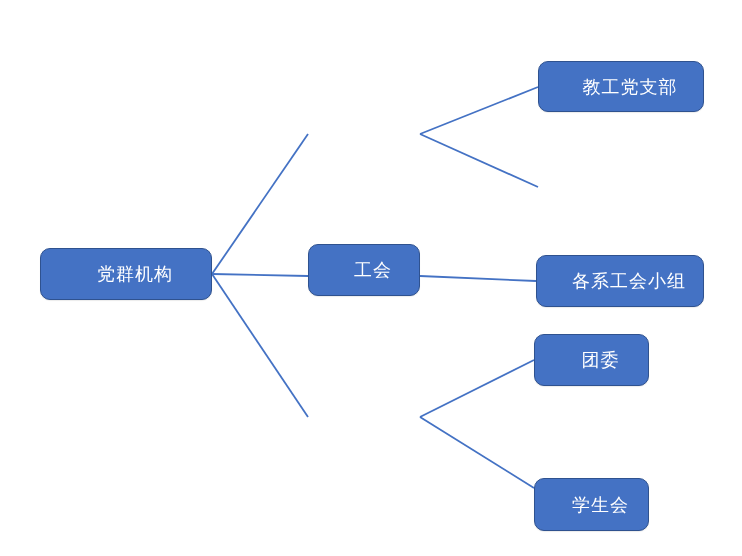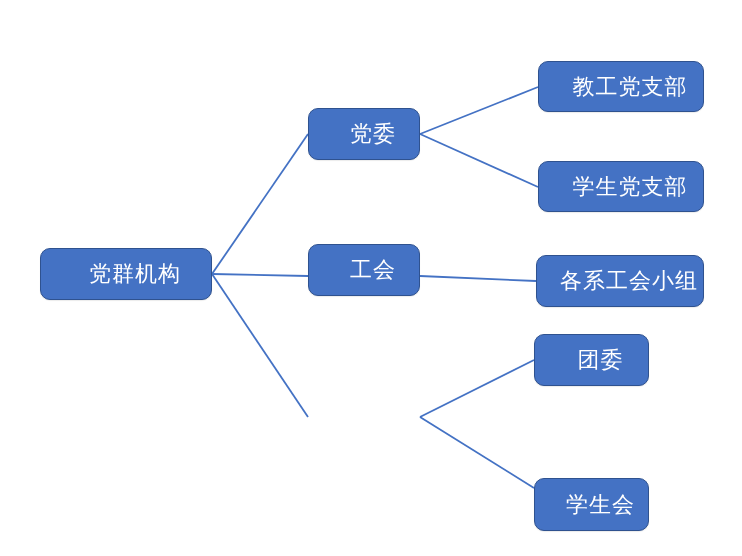--- a/index.html
+++ b/index.html
@@ -34,21 +34,21 @@
   }
   .node {
     position: absolute;
     display: flex;
     align-items: center;
     justify-content: center;
     background: var(--node-fill);
     border: 1.5px solid var(--node-border);
     border-radius: 10px;
     color: var(--text);
-    font-size: 22px;
+    font-size: 18px;
     letter-spacing: 1px;
     cursor: default;
     box-shadow: 0 1px 1px rgba(0,0,0,0.08);
     padding-left: 18px;
   }
   .node .label { white-space: nowrap; }
 
   
   .n-root      { left: 40px;  top: 248px; width: 172px; height: 52px; }
   .n-dangwei   { left: 308px; top: 108px; width: 112px; height: 52px; }
@@ -73,36 +73,30 @@
     <line class="conn" x1="420" y1="134" x2="538" y2="187"></line>
     <line class="conn" x1="420" y1="276" x2="536" y2="281"></line>
     <line class="conn" x1="420" y1="417" x2="534" y2="360"></line>
     <line class="conn" x1="420" y1="417" x2="534" y2="488"></line>
   </svg>
 
   <div class="node n-root">
     <span class="label">党群机构</span>
   </div>
 
-  <div class="node n-dangwei">
-    <span class="label">党委</span>
-  </div>
 
   <div class="node n-gonghui">
     <span class="label">工会</span>
   </div>
 
 
   <div class="node n-jiaogong">
     <span class="label">教工党支部</span>
   </div>
 
-  <div class="node n-xuesheng">
-    <span class="label">学生党支部</span>
-  </div>
 
   <div class="node n-gexi">
     <span class="label">各系工会小组</span>
   </div>
 
   <div class="node n-tuanwei">
     <span class="label">团委</span>
   </div>
 
   <div class="node n-xueshenghui">

